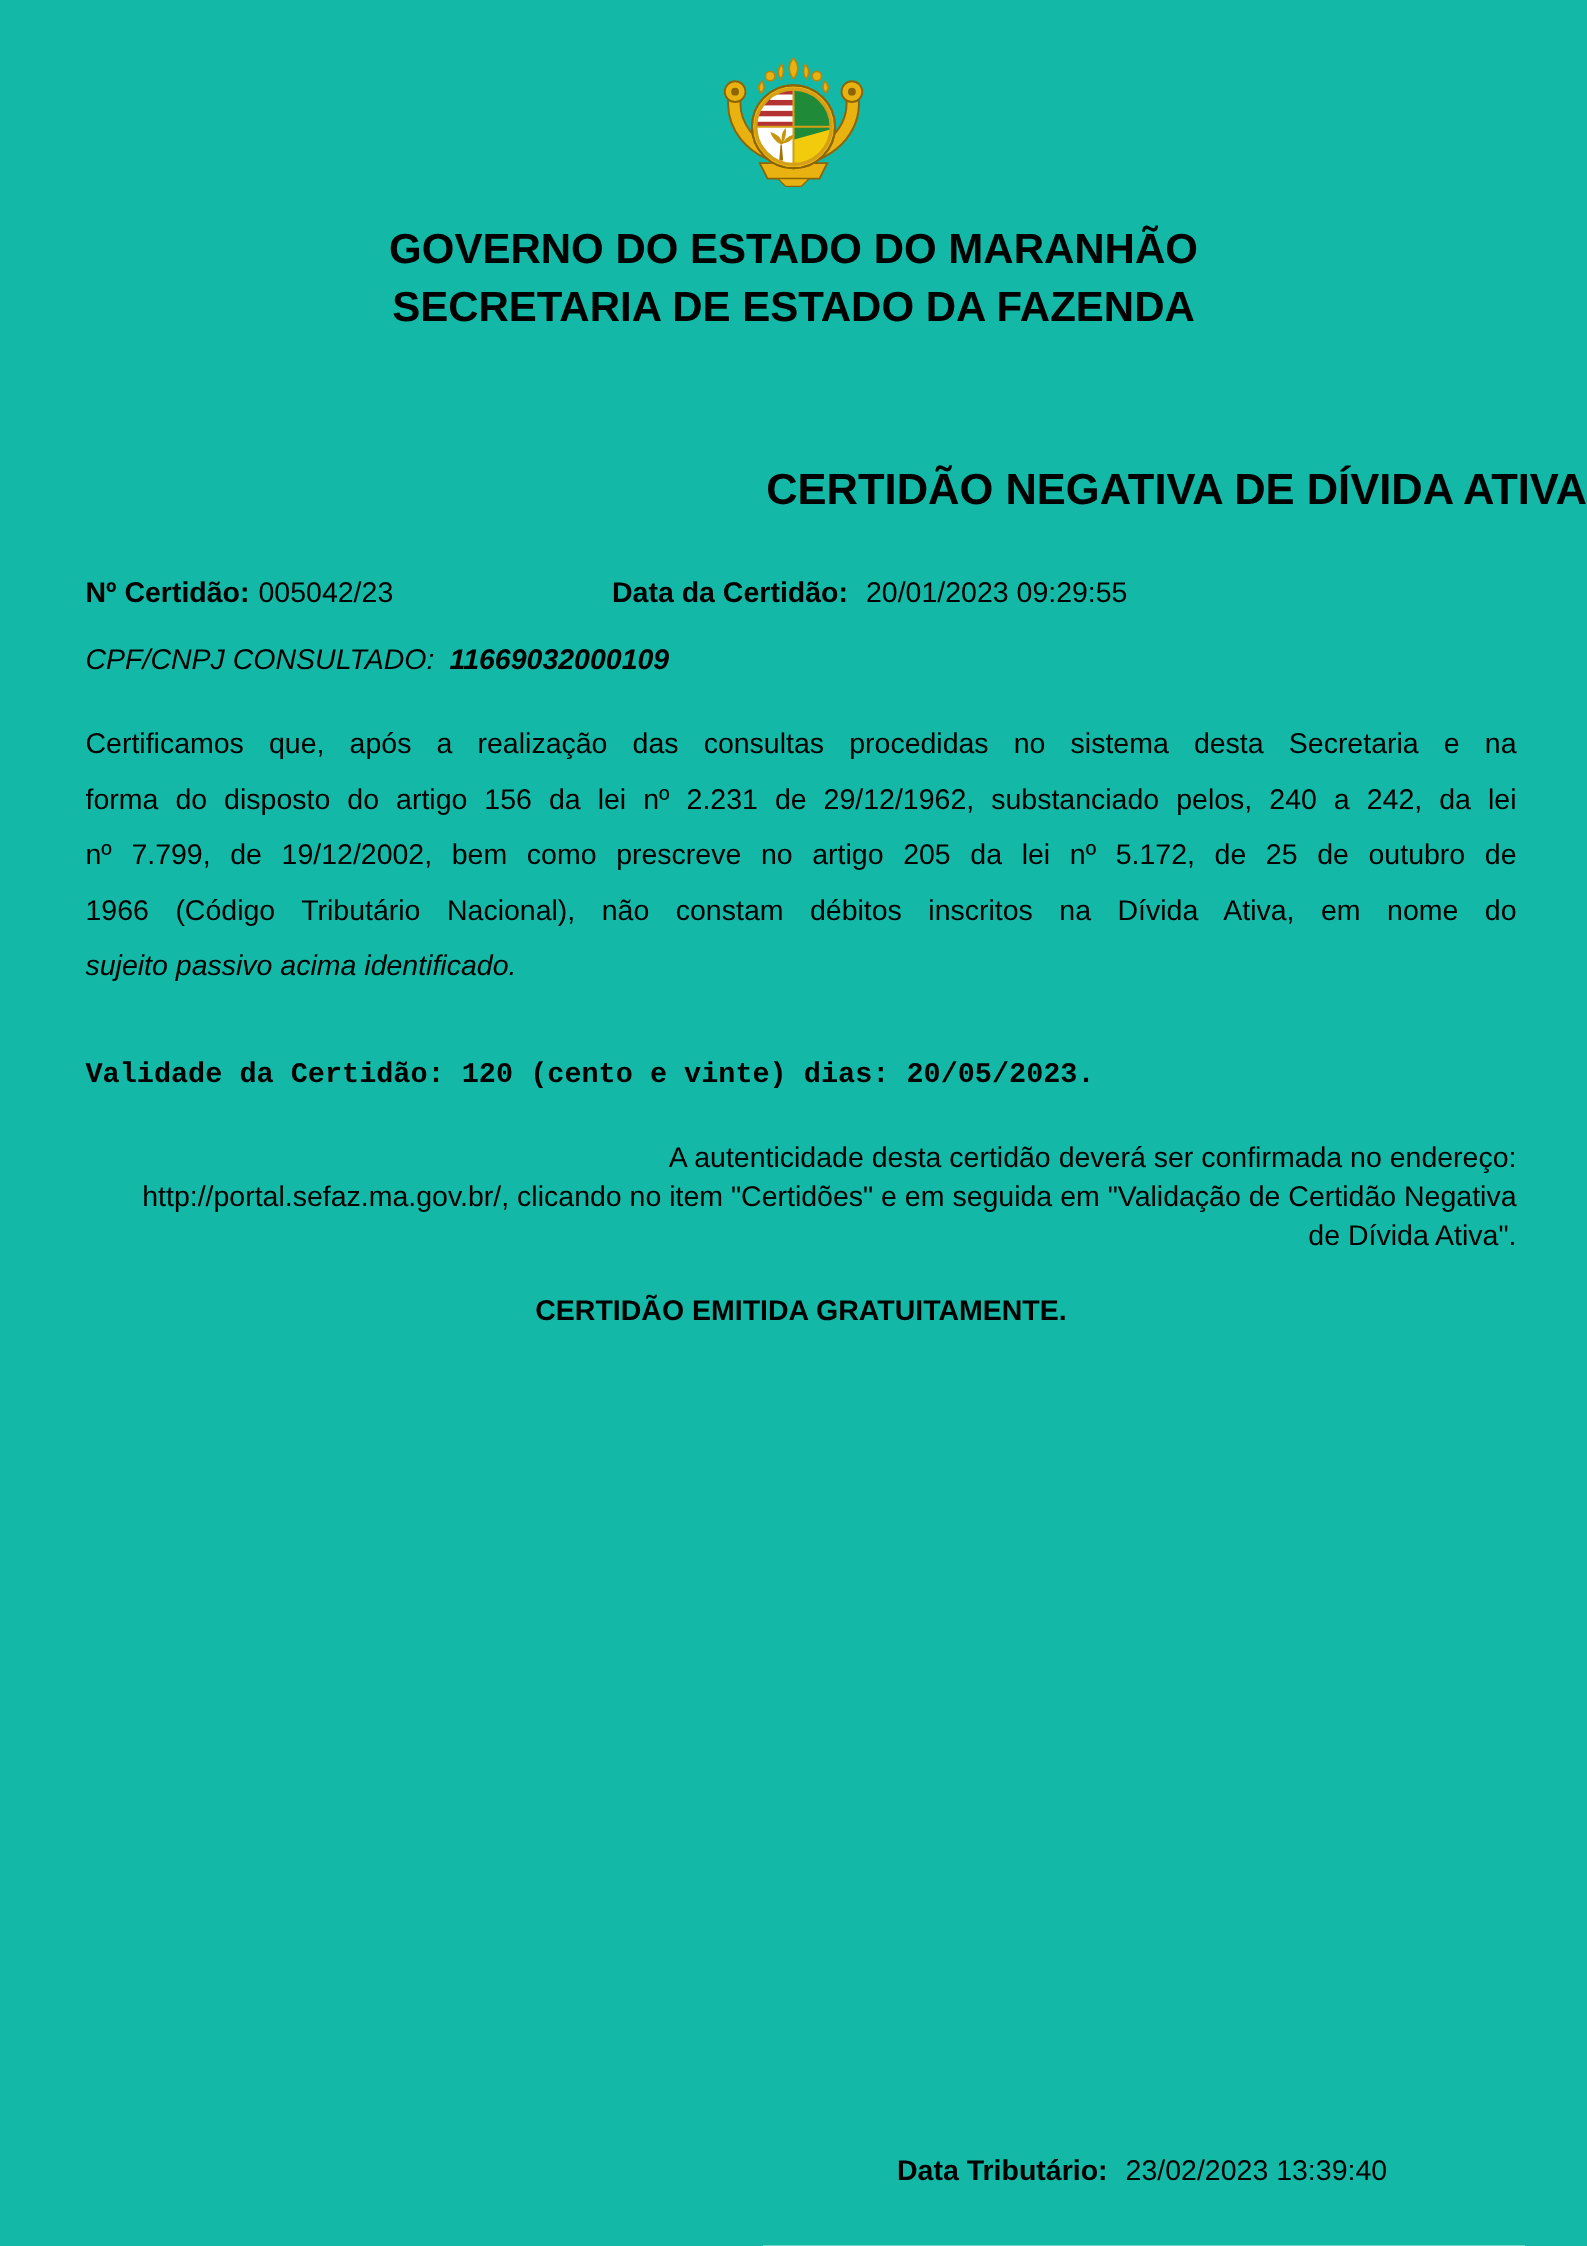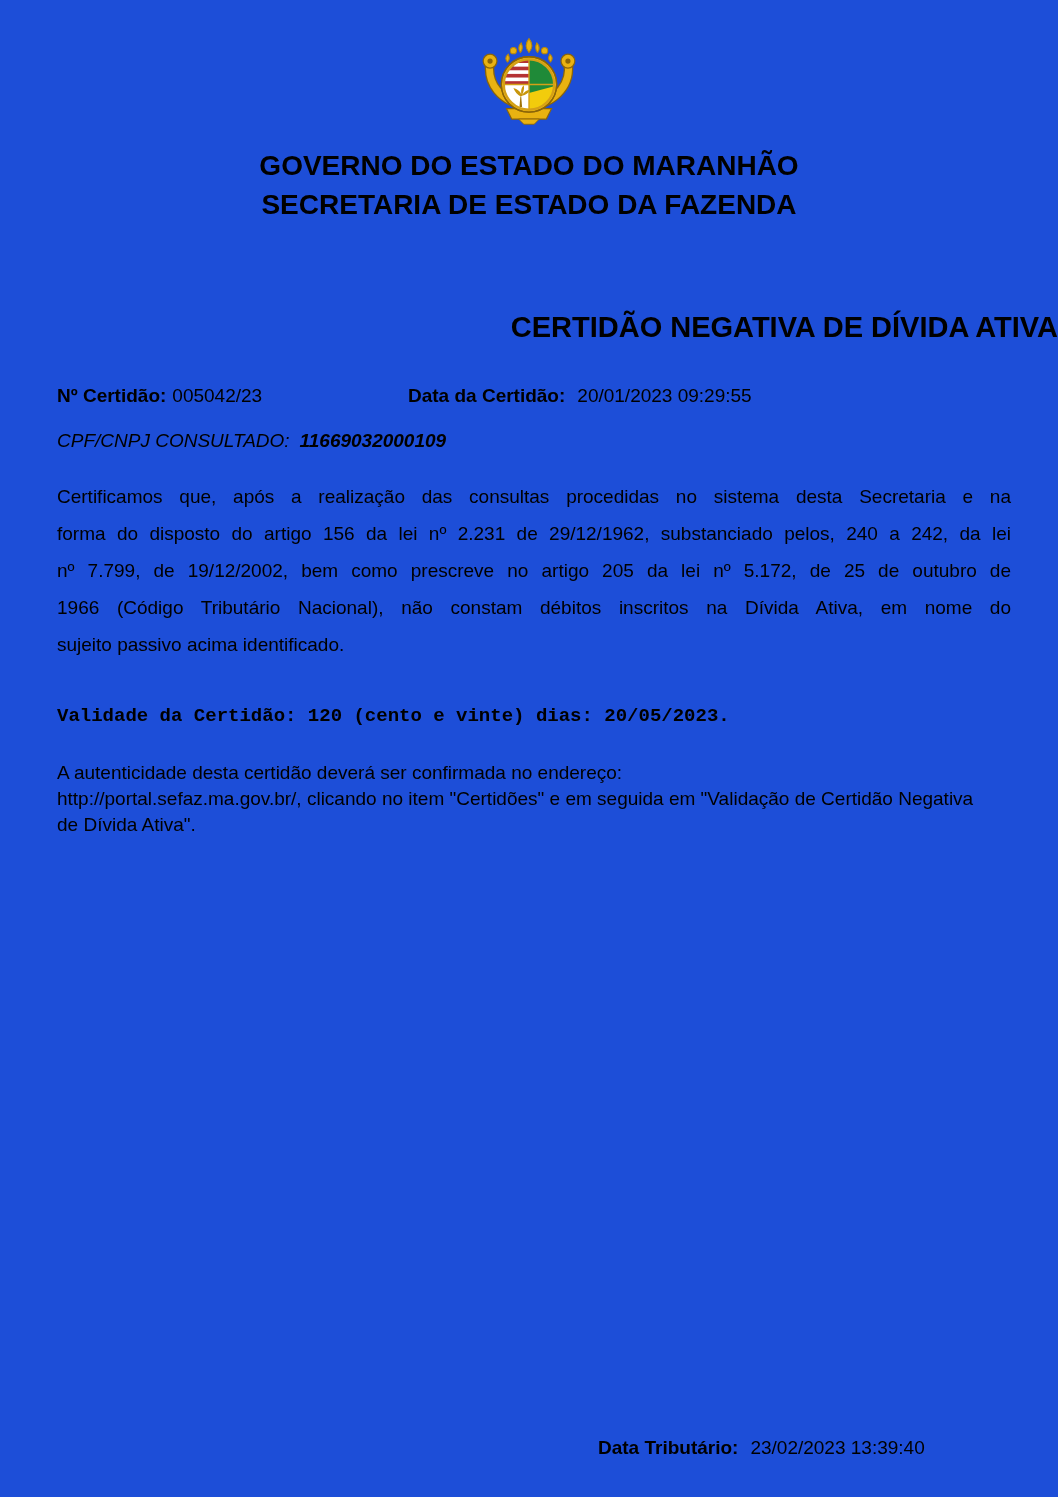--- a/index.html
+++ b/index.html
@@ -6,21 +6,21 @@
   body {
     width: 1058px; height: 1497px;
     background: #ffffff;
     font-family: "Liberation Sans", "DejaVu Sans", sans-serif;
     color: #000000;
     -webkit-font-smoothing: antialiased;
   }
   .page {
     position: relative;
     width: 1058px; height: 1497px;
-    background: #1d4ed8;
+    background: #14b8a6;
     overflow: hidden;
   }
   .arms-wrap {
     padding-top: 36px;
     text-align: center;
     height: 90px;
   }
   .org-header {
     margin-top: 20px;
     text-align: center;
@@ -52,28 +52,29 @@
   .pline {
     line-height: 37px;
     text-align: justify;
     text-align-last: justify;
     white-space: normal;
   }
   .pline-last {
     line-height: 37px;
     text-align: left;
     text-align-last: left;
+    font-style: italic;
   }
   .validity {
     margin-top: 42px;
     font-weight: bold;
     line-height: 23px;
     font-family: Liberation Mono, monospace;
   }
-  .auth { margin-top: 32px; line-height: 26px; }
+  .auth { margin-top: 32px; line-height: 26px; text-align: right; }
   .free-notice {
     margin-top: 25px;
     text-align: center;
     font-weight: bold;
     font-size: 19px;
     line-height: 24px;
   }
   .footer {
     position: absolute;
     left: 598px; top: 1436px;
@@ -173,20 +174,21 @@
     </div>
 
     <div class="validity">Validade da Certidão: 120 (cento e vinte) dias: 20/05/2023.</div>
 
     <div class="auth">
       <div>A autenticidade desta certidão deverá ser confirmada no endereço:</div>
       <div>http://portal.sefaz.ma.gov.br/, clicando no item "Certidões" e em seguida em "Validação de Certidão Negativa</div>
       <div>de Dívida Ativa".</div>
     </div>
 
+    <div class="free-notice">CERTIDÃO EMITIDA GRATUITAMENTE.</div>
 
   </div>
 
   <div class="footer">
     <span class="b">Data Tributário:</span><span class="gap-md">23/02/2023 13:39:40</span>
   </div>
 
 </div>
 
 </body></html>

